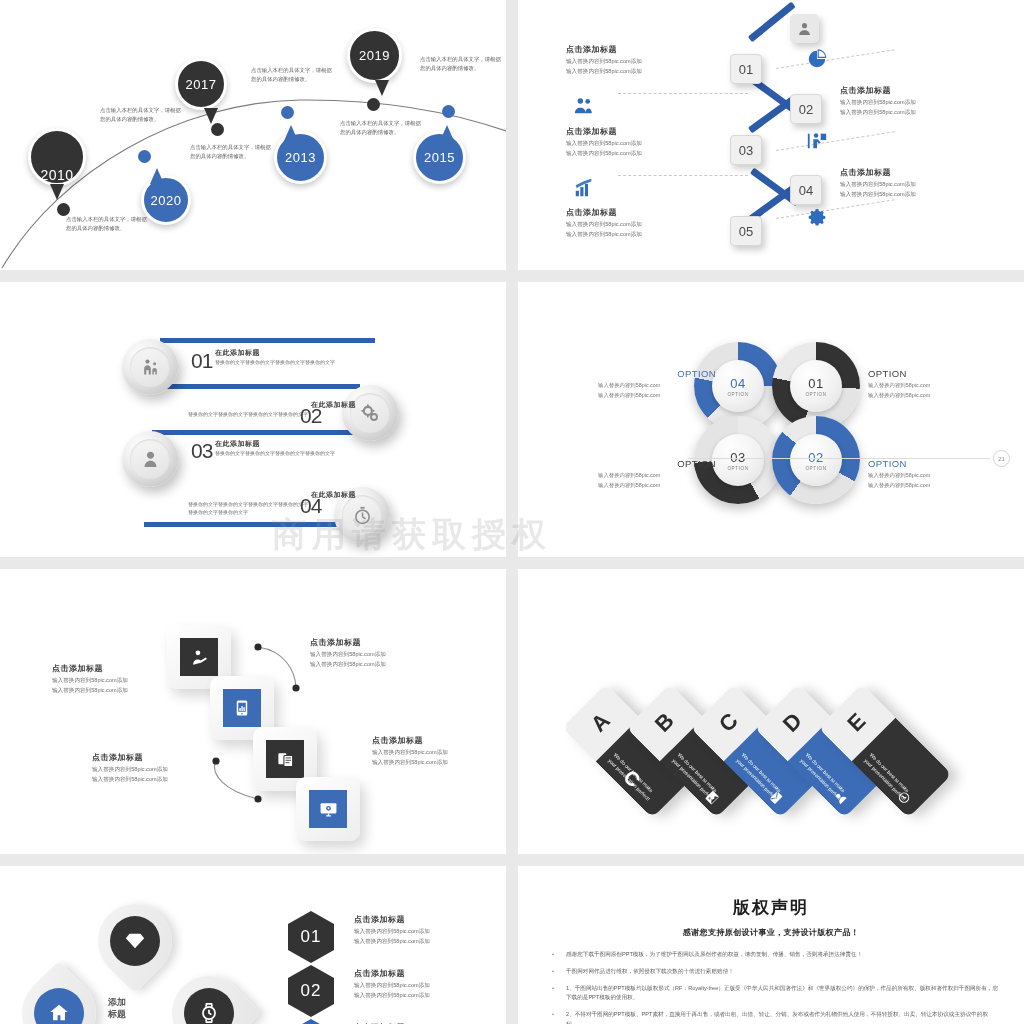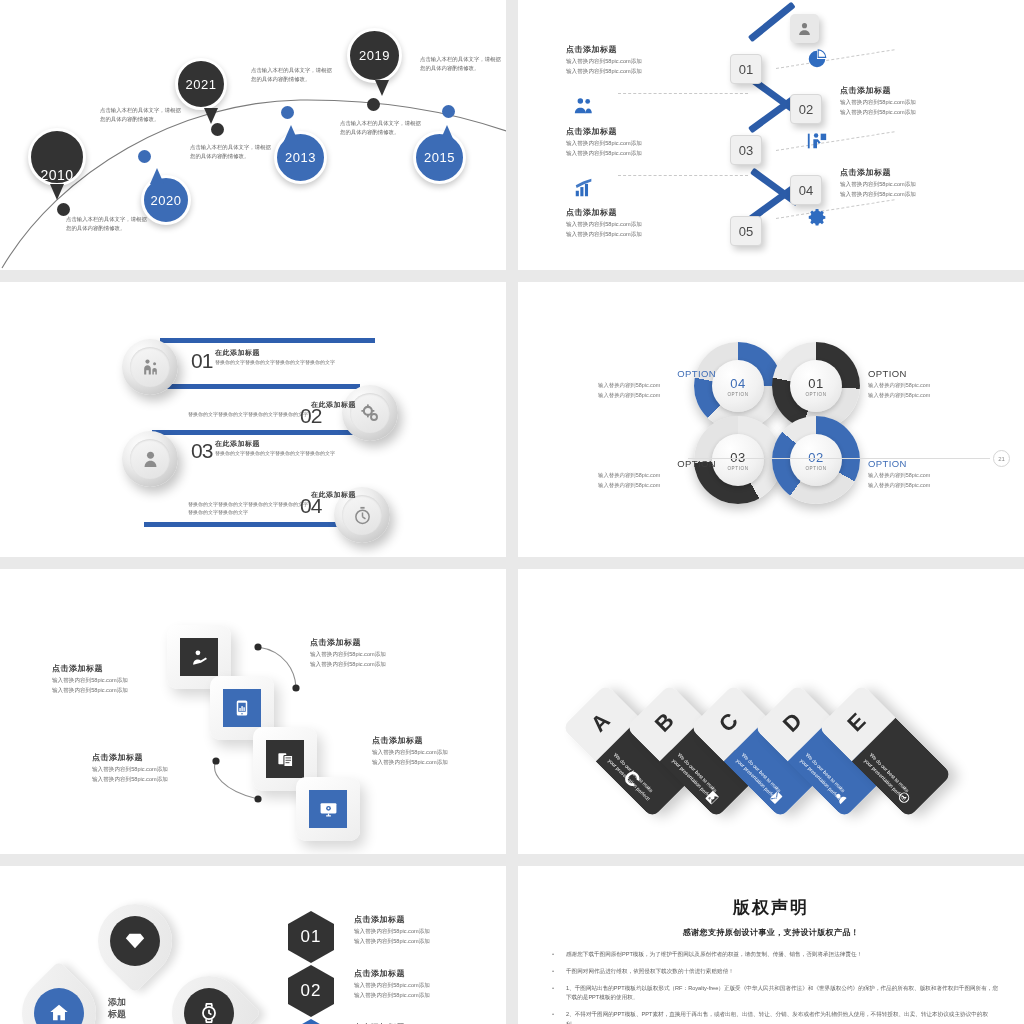--- a/index.html
+++ b/index.html
@@ -198,21 +198,21 @@
     <div class="tl-txt" style="left:66px; top:215px;">点击输入本栏的具体文字，请根据您的具体内容酌情修改。</div>
 
     <div class="balloon blue" style="left:141px; top:175px; width:50px; height:50px; font-size:13px;">
       <span>2020</span>
     </div>
     <div class="tail blue" style="left:150px; top:168px; transform:rotate(180deg);"></div>
     <div class="dotm blue" style="left:138px; top:150px;"></div>
     <div class="tl-txt" style="left:100px; top:106px;">点击输入本栏的具体文字，请根据您的具体内容酌情修改。</div>
 
     <div class="balloon dark" style="left:175px; top:58px; width:52px; height:52px; font-size:13px;">
-      <span>2021</span>
+      <span>2017</span>
     </div>
     <div class="tail dark" style="left:204px; top:108px;"></div>
     <div class="dotm dark" style="left:211px; top:123px;"></div>
     <div class="tl-txt" style="left:190px; top:143px;">点击输入本栏的具体文字，请根据您的具体内容酌情修改。</div>
 
     <div class="balloon blue" style="left:274px; top:131px; width:53px; height:53px; font-size:13px;">
       <span>2013</span>
     </div>
     <div class="tail blue" style="left:284px; top:125px; transform:rotate(180deg);"></div>
     <div class="dotm blue" style="left:281px; top:106px;"></div>
@@ -650,13 +650,14 @@
       <li>感谢您下载千图网原创PPT模板，为了维护千图网以及原创作者的权益，请勿复制、传播、销售，否则将承担法律责任！</li>
       <li>千图网对网作品进行维权，依照侵权下载次数的十倍进行索赔赔偿！</li>
       <li>1、千图网站出售的PPT模板均以版权形式（RF：Royalty-free）正版受《中华人民共和国著作法》和《世界版权公约》的保护，作品的所有权、版权和著作权归千图网所有，您下载的是PPT模板的使用权。</li>
       <li>2、不得对千图网的PPT模板、PPT素材，直接用于再出售，或者出租、出借、转让、分销、发布或者作为礼物供他人使用，不得转授权、出卖、转让本协议或主协议中的权利。</li>
     </ul>
   </div>
 
 </div>
 
 <div class="wm">
+  <div class="big" style="left:272px; top:512px;">商用请获取授权</div>
 </div>
 
 </body></html>

